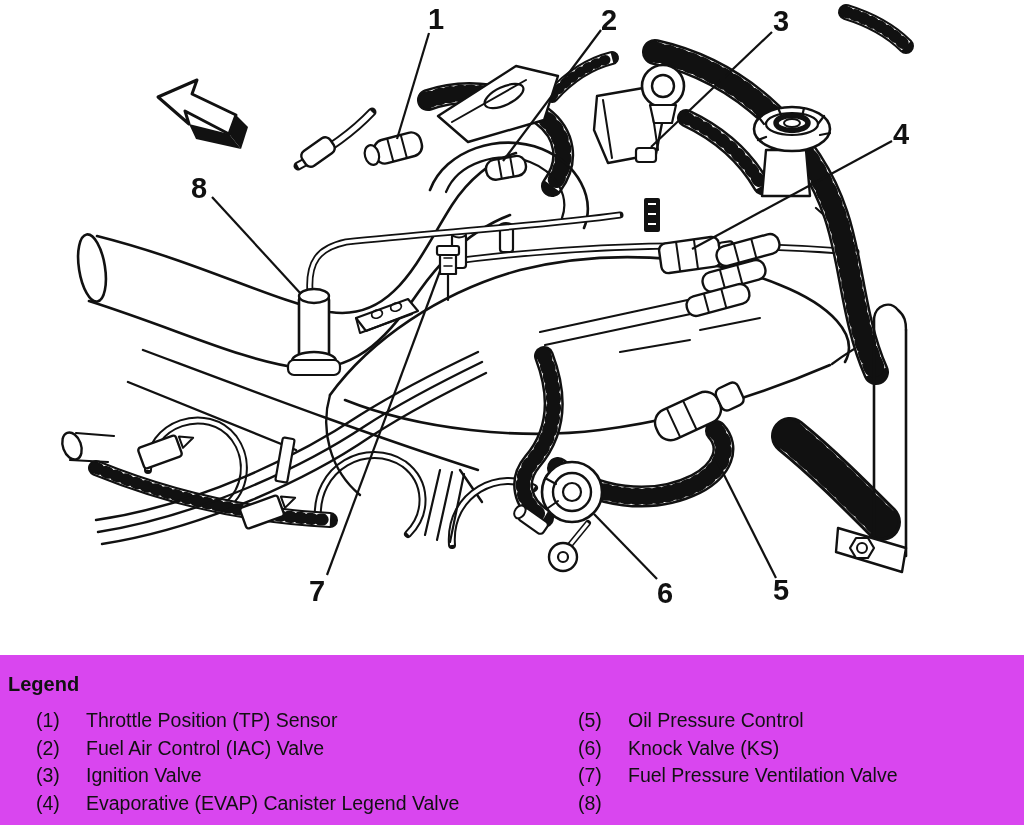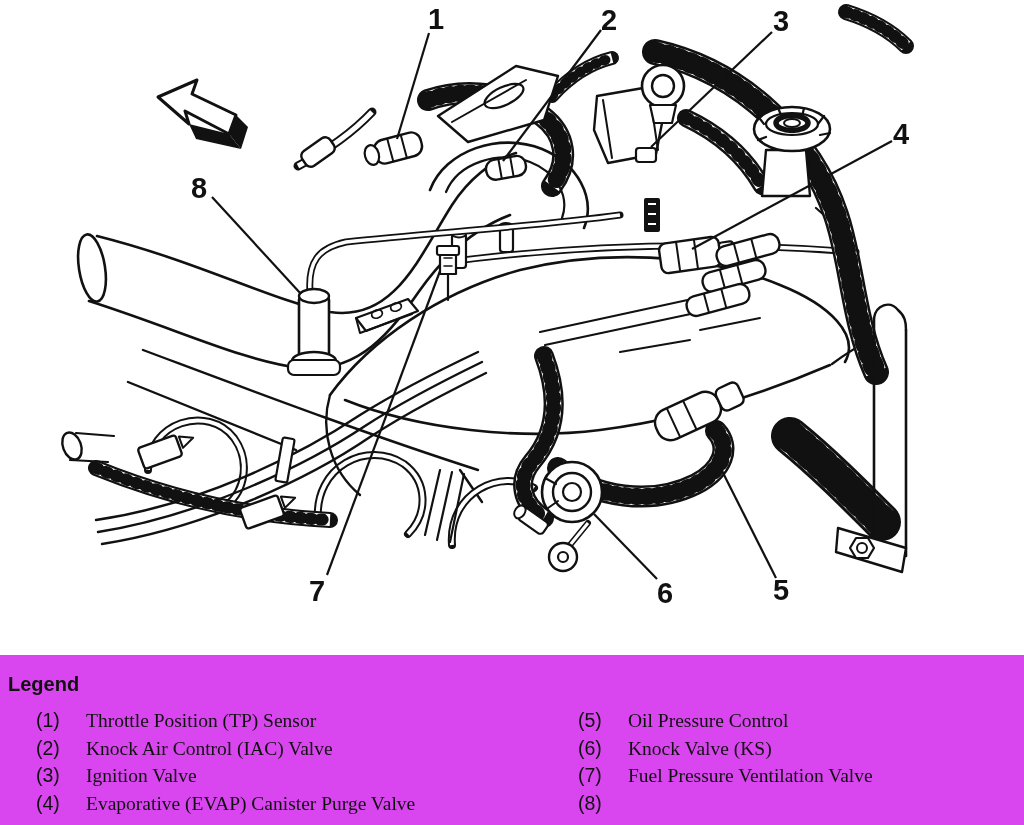--- a/index.html
+++ b/index.html
@@ -15,21 +15,21 @@
   .callout-num{font-family:"Liberation Sans",sans-serif;font-weight:700;font-size:29px;fill:#111;text-anchor:middle;}
   .leader{stroke:#111;stroke-width:2.2;fill:none;}
   
   .legend{position:absolute;left:0;top:655px;width:1024px;height:170px;background:#d946ef;padding-left:20px;}
   .legend-title{position:absolute;left:8px;top:18px;font-size:20px;font-weight:700;}
   .legend-col{position:absolute;top:52px;}
   .legend-col.left{left:36px;width:470px;}
   .legend-col.right{left:578px;width:446px;}
   .legend-row{display:flex;height:27.5px;align-items:baseline;font-size:19.5px;line-height:27.5px;}
   .legend-num{width:50px;flex:0 0 50px;}
-  .legend-label{flex:1;white-space:nowrap;font-family:Liberation Serif, serif;}
+  .legend-label{flex:1;white-space:nowrap;}
 </style>
 </head>
 <body>
 
 <div class="page">
 
 <svg width="1024" height="655" viewBox="0 0 1024 655">
 
   <g>
     <polygon class="blk" points="236,115 248,127 241,149 229,134"></polygon>
@@ -302,29 +302,29 @@
 
   <div class="legend">
     <div class="legend-title">Legend</div>
     <div class="legend-col left">
       <div class="legend-row">
         <span class="legend-num">(1)</span>
         <span class="legend-label">Throttle Position (TP) Sensor</span>
       </div>
       <div class="legend-row">
         <span class="legend-num">(2)</span>
-        <span class="legend-label">Knock Air Control (IAC) Valve</span>
+        <span class="legend-label">Fuel Air Control (IAC) Valve</span>
       </div>
       <div class="legend-row">
         <span class="legend-num">(3)</span>
         <span class="legend-label">Ignition Valve</span>
       </div>
       <div class="legend-row">
         <span class="legend-num">(4)</span>
-        <span class="legend-label">Evaporative (EVAP) Canister Purge Valve</span>
+        <span class="legend-label">Evaporative (EVAP) Canister Legend Valve</span>
       </div>
     </div>
     <div class="legend-col right">
       <div class="legend-row">
         <span class="legend-num">(5)</span>
         <span class="legend-label">Oil Pressure Control</span>
       </div>
       <div class="legend-row">
         <span class="legend-num">(6)</span>
         <span class="legend-label">Knock Valve (KS)</span>

